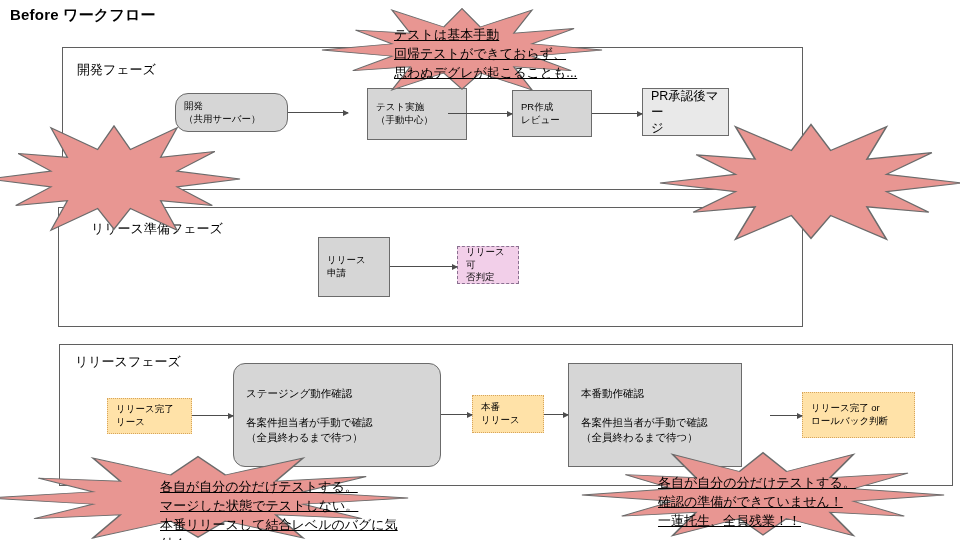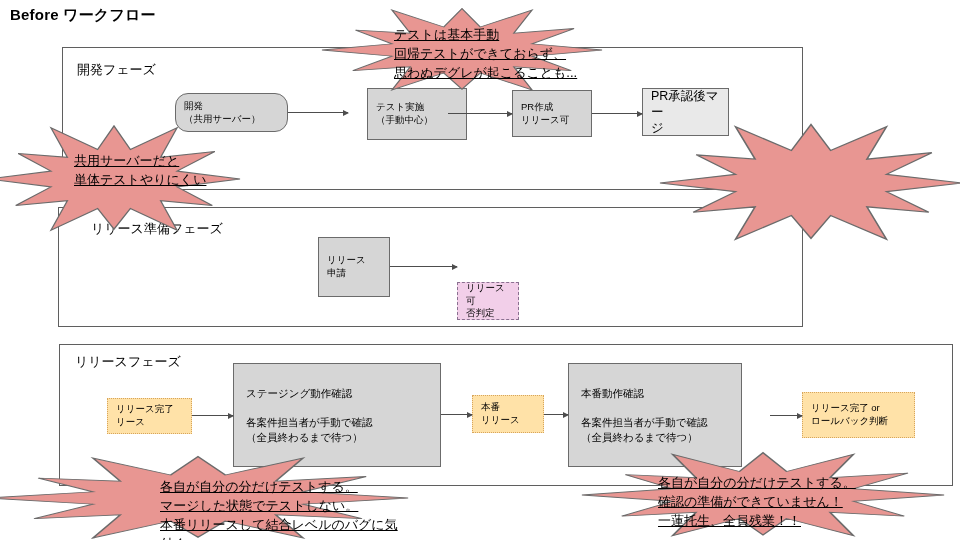--- a/index.html
+++ b/index.html
@@ -19,21 +19,21 @@
   .phase-label { position:absolute; font-size:13px; white-space:nowrap; }
   .node {
     position:absolute; z-index:2; box-sizing:border-box;
     background:var(--node-fill); border:1px solid var(--node-stroke);
     font-size:9.5px; line-height:1.35; white-space:pre-line;
     display:flex; align-items:center; padding:4px 8px;
   }
   .node.big { font-size:10.5px; line-height:1.4; padding-left:12px; }
   .node.light { background:var(--node-light-fill); font-size:12.5px; line-height:1.3; }
   .node.yellow { background:var(--yellow-fill); border:1.5px dotted var(--yellow-stroke); }
-  .node.pink { background:var(--pink-fill); border:1px dashed var(--pink-stroke);margin-top:36px; }
+  .node.pink { background:var(--pink-fill); border:1px dashed var(--pink-stroke); }
   .arrow { position:absolute; z-index:2; height:0; border-top:1px solid var(--arrow); }
   .arrow::after {
     content:""; position:absolute; right:-1px; top:-3.5px; width:0; height:0;
     border-left:6px solid var(--arrow);
     border-top:3px solid transparent; border-bottom:3px solid transparent;
   }
   .burst { position:absolute; z-index:5; }
   .burst svg { position:absolute; left:0; top:0; width:100%; height:100%; overflow:visible; }
   .burst polygon {
     fill:var(--burst-fill); stroke:var(--burst-stroke);
@@ -59,32 +59,32 @@
 
 <div class="container" style="left:59px; top:344px; width:894px; height:142px;">
   <div class="phase-label" style="left:15px; top:8px;">リリースフェーズ</div>
 </div>
 
 <div class="node" style="left:175px; top:93px; width:113px; height:39px;border-radius:13px;">開発
 （共用サーバー）</div>
 <div class="node" style="left:348px; top:88px; width:100px; height:52px;margin-left:19px;">テスト実施
 （手動中心）</div>
 <div class="node" style="left:512px; top:90px; width:80px; height:47px;">PR作成
-リリース可</div>
+レビュー</div>
 <div class="node light" style="left:642px; top:88px; width:87px; height:48px;">PR承認後マー
 ジ</div>
 
 <div class="node" style="left:318px; top:237px; width:72px; height:60px;">リリース
 申請</div>
 <div class="node pink" style="left:457px; top:246px; width:62px; height:38px;">リリース可
 否判定</div>
 
 <div class="node yellow" style="left:107px; top:398px; width:85px; height:36px;">リリース完了
 リース</div>
-<div class="node big" style="left:233px; top:363px; width:208px; height:104px;">ステージング動作確認
+<div class="node big" style="left:233px; top:363px; width:208px; height:104px;border-radius:12px;">ステージング動作確認
 
 各案件担当者が手動で確認
 （全員終わるまで待つ）</div>
 <div class="node yellow" style="left:472px; top:395px; width:72px; height:38px;">本番
 リリース</div>
 <div class="node big" style="left:568px; top:363px; width:174px; height:104px;">本番動作確認
 
 各案件担当者が手動で確認
 （全員終わるまで待つ）</div>
 <div class="node yellow" style="left:802px; top:392px; width:113px; height:46px;">リリース完了 or
@@ -105,22 +105,20 @@
   </svg>
   <div class="burst-text" style="left:72px; top:22px;">テストは基本手動
 回帰テストができておらず、
 思わぬデグレが起こることも...</div>
 </div>
 
 <div class="burst" style="left:-12px; top:120px; width:252px; height:118px;">
   <svg viewBox="0 0 200 120" preserveAspectRatio="none">
     <polygon points="200,60 150,68 178,87 137,82 150,112 113,90 100,111 87,90 50,112 63,82 22,87 50,68 0,60 50,52 24,34 63,38 50,8 87,30 100,6 113,30 150,8 137,38 180,32 150,52"></polygon>
   </svg>
-  <div class="burst-text" style="left:86px; top:32px;">共用サーバーだと
-単体テストやりにくい</div>
 </div>
 
 <div class="burst" style="left:660px; top:118px; width:302px; height:130px;">
   <svg viewBox="0 0 200 120" preserveAspectRatio="none">
     <polygon points="200,60 150,68 178,87 137,82 150,112 113,90 100,111 87,90 50,112 63,82 22,87 50,68 0,60 50,52 24,34 63,38 50,8 87,30 100,6 113,30 150,8 137,38 180,32 150,52"></polygon>
   </svg>
 </div>
 
 <div class="burst" style="left:-12px; top:452px; width:420px; height:92px;">
   <svg viewBox="0 0 200 120" preserveAspectRatio="none">

